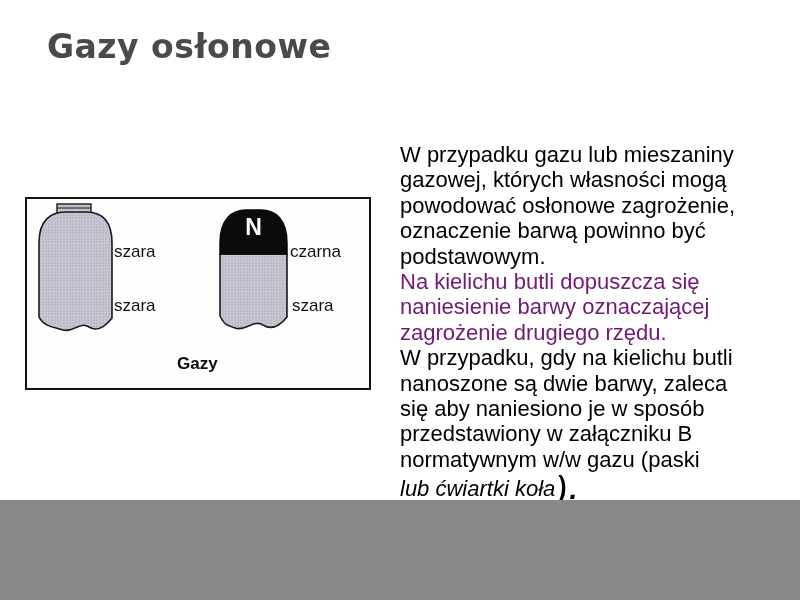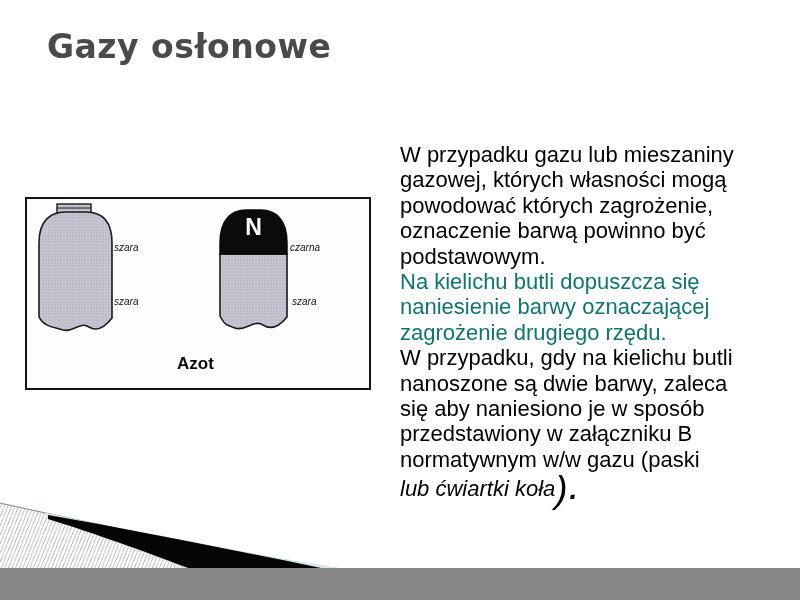--- a/index.html
+++ b/index.html
@@ -1,50 +1,50 @@
 <!DOCTYPE html>
 <html><head>
 <meta charset="utf-8">
 <style>
   html,body { margin:0; padding:0; background:#888; }
   .slide {
-    position:relative; width:800px; height:568px; background:#ffffff;
+    position:relative; width:800px; height:500px; background:#ffffff;
     overflow:hidden; font-family:"Liberation Sans", sans-serif;
   }
   .slide-title {
     position:absolute; left:47px; top:27px; margin:0;
     font-family:"DejaVu Sans", sans-serif; font-weight:bold;
     font-size:33px; color:#4a4a4a; letter-spacing:0.5px;
   }
   
   .figure {
     position:absolute; left:25px; top:197px; width:342px; height:189px;
     border:2px solid #141414; background:#fdfdfd;
   }
   .figure svg { position:absolute; left:0; top:0; }
   .fig-label {
-    position:absolute; font-size:10px; color:#111; white-space:nowrap;font-style:italic;
+    position:absolute; font-size:17px; color:#111; white-space:nowrap;
   }
   .fig-caption {
     position:absolute; left:150px; top:155px; font-size:17px;
     font-weight:bold; color:#0c0c0c;
   }
   .cap-letter {
     position:absolute; left:204px; top:15px; width:45px; text-align:center;
     color:#ffffff; font-weight:bold; font-size:23px;
     font-family:"Liberation Sans", sans-serif;
   }
   
   .textcol {
     position:absolute; left:400px; top:142px; width:372px;
     font-size:22px; color:#000000;
   }
   .para { margin:0; padding:0; }
   .line { line-height:25.4px; white-space:nowrap; }
-  .para-red .line { color:#0f766e; }
+  .para-red .line { color:#701a75; }
   .last-line { line-height:32px; margin-top:1px;font-style:italic; }
   .big-paren { font-size:37px; font-weight:400; vertical-align:-6px; }
   .big-period { font-size:28px; font-weight:bold; vertical-align:-3px; margin-left:2px; }
   
   .deco { position:absolute; left:0; top:490px; width:800px; height:110px; }
 </style>
 </head>
 <body>
 
 <div class="slide">
@@ -71,28 +71,28 @@
                C227,120 218,133 208,129 C199,126 197,125 193,117 Z" fill="url(#stip)" stroke="#1a1a1a" stroke-width="1.6"></path>
 
       <path d="M193,55 L193,44 C193,20 205,11 219,11 L234,11
                C248,11 260,20 260,44 L260,55 Z" fill="#0b0b0b" stroke="#0b0b0b" stroke-width="1.5"></path>
     </svg>
     <span class="cap-letter">N</span>
     <span class="fig-label" style="left:87px; top:43px;">szara</span>
     <span class="fig-label" style="left:87px; top:97px;">szara</span>
     <span class="fig-label" style="left:263px; top:43px;">czarna</span>
     <span class="fig-label" style="left:265px; top:97px;">szara</span>
-    <span class="fig-caption">Azot</span>
+    <span class="fig-caption">Gazy</span>
   </div>
 
   <div class="textcol">
     <div class="para">
       <div class="line">W przypadku gazu lub mieszaniny</div>
       <div class="line">gazowej, których własności mogą</div>
-      <div class="line">powodować których zagrożenie,</div>
+      <div class="line">powodować osłonowe zagrożenie,</div>
       <div class="line">oznaczenie barwą powinno być</div>
       <div class="line">podstawowym.</div>
     </div>
     <div class="para para-red">
       <div class="line">Na kielichu butli dopuszcza się</div>
       <div class="line">naniesienie barwy oznaczającej</div>
       <div class="line">zagrożenie drugiego rzędu.</div>
     </div>
     <div class="para">
       <div class="line">W przypadku, gdy na kielichu butli</div>

